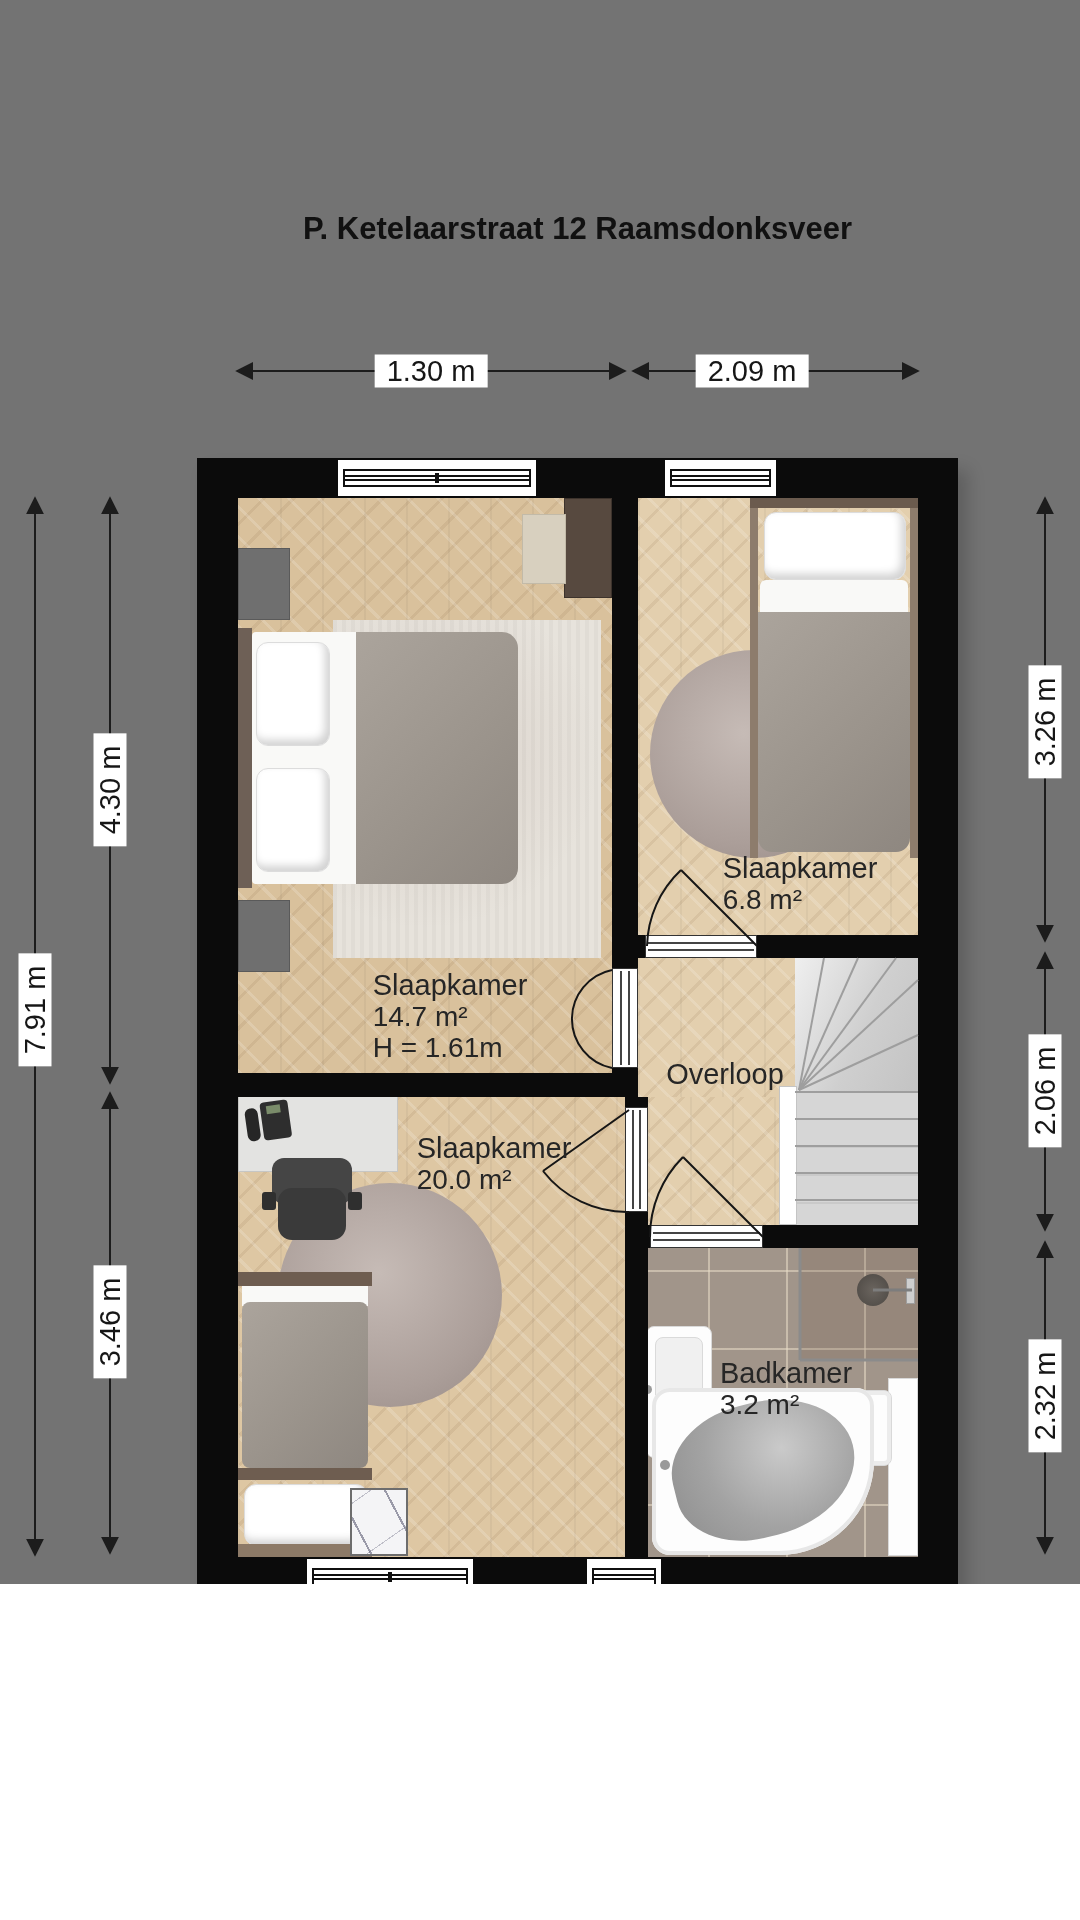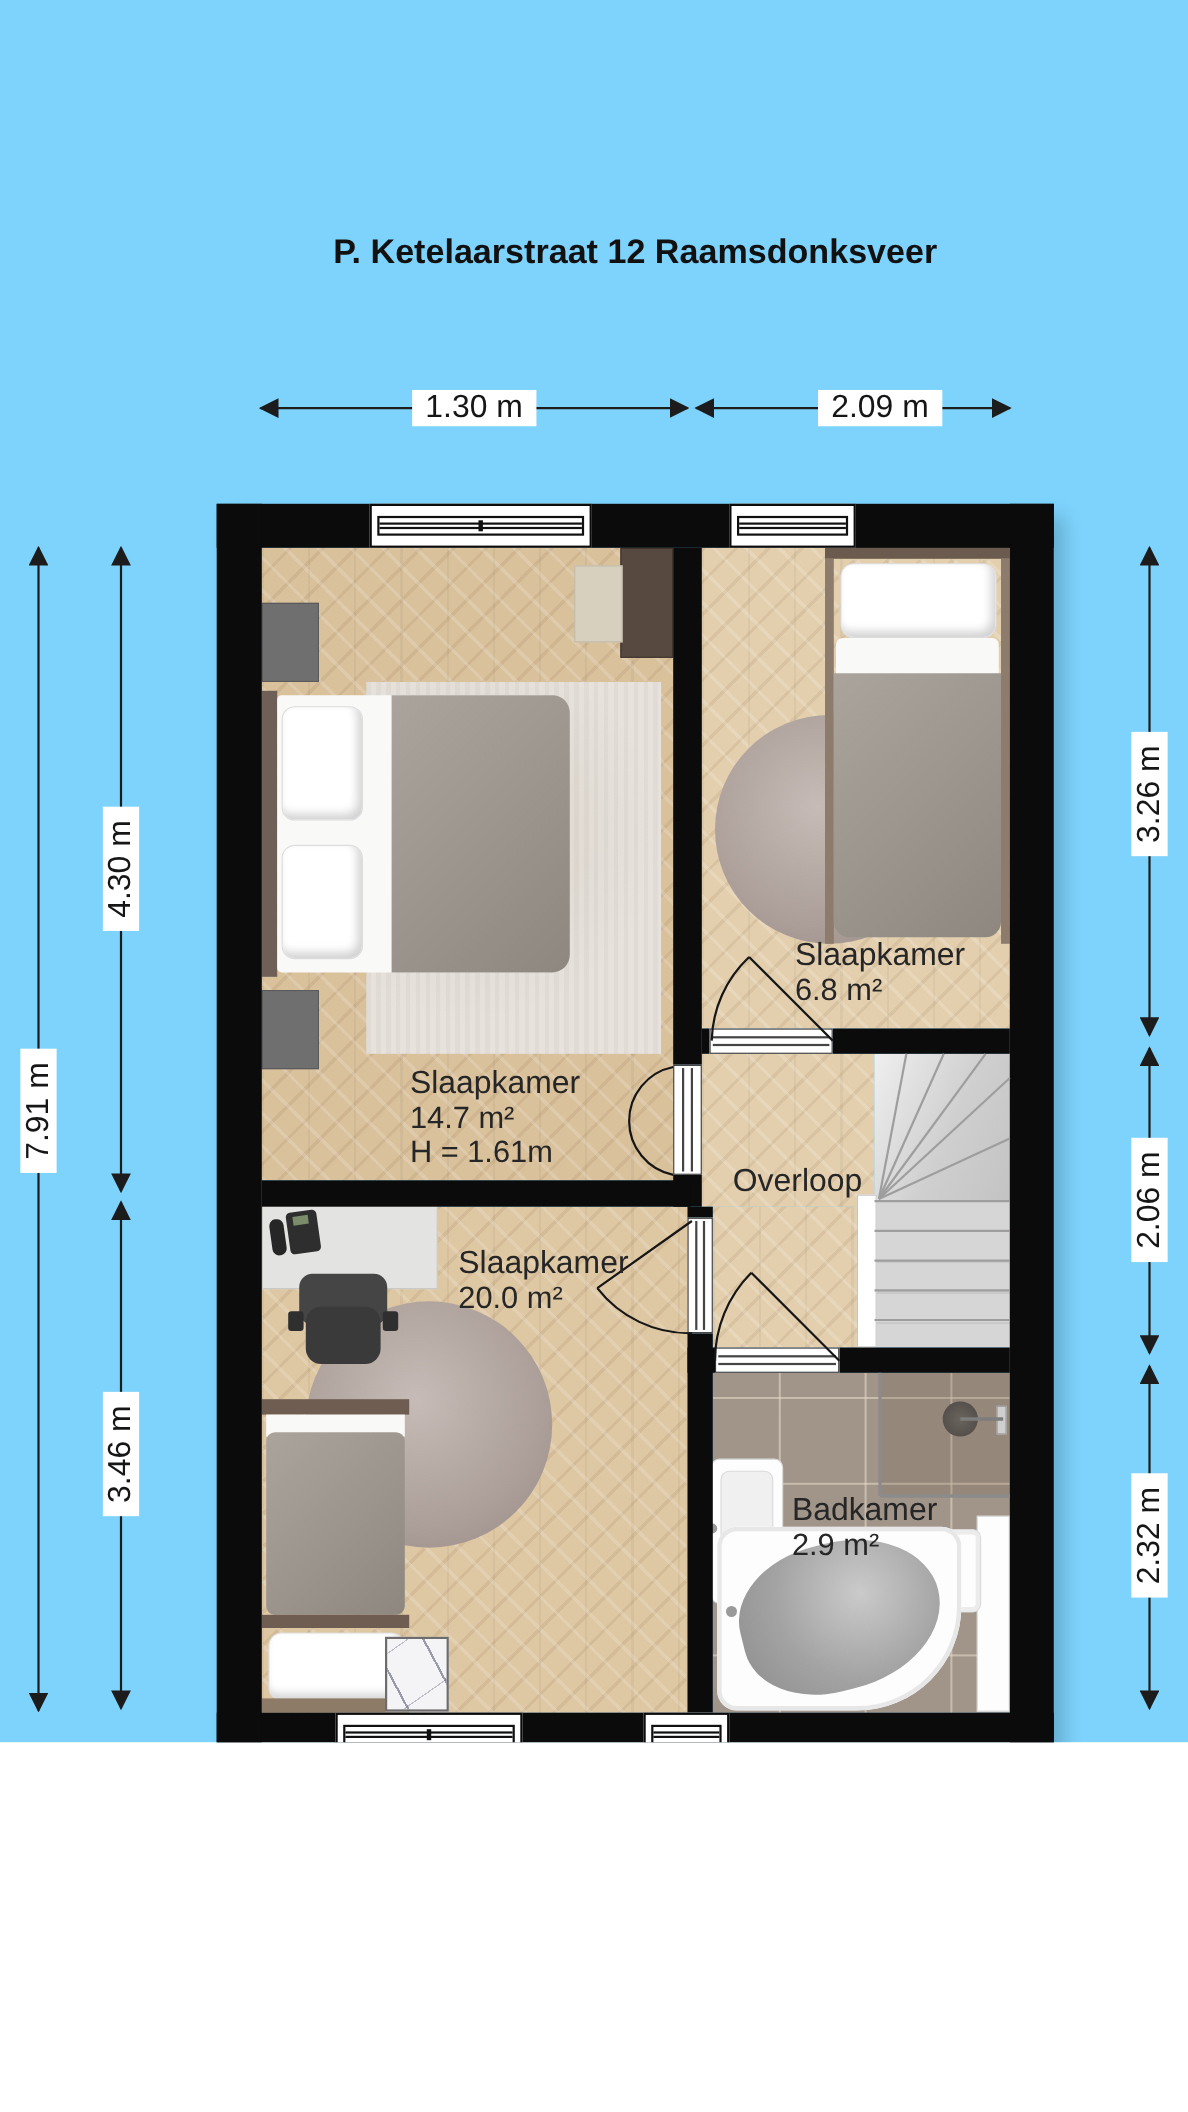--- a/index.html
+++ b/index.html
@@ -1,16 +1,16 @@
 <!DOCTYPE html>
 <html><head>
 <meta charset="utf-8">
 <style>
   html,body{margin:0;padding:0;background:#fff;}
-  .canvas{position:relative;width:1080px;height:1584px;background:#7dd3fc;overflow:hidden;
+  .canvas{position:relative;width:1080px;height:1584px;background:#737373;overflow:hidden;
           font-family:"Liberation Sans", sans-serif;color:#1c1c1c;}
   .abs{position:absolute;}
 
   
   .title{left:197px;top:212px;width:761px;text-align:center;font-weight:bold;
          font-size:31px;line-height:34px;color:#111;}
 
   
   .plan-shadow{left:197px;top:458px;width:761px;height:1139px;
                box-shadow:10px 12px 16px rgba(0,0,0,0.18);}
@@ -250,21 +250,21 @@
       <line x1="35" y1="498" x2="35" y2="1555" marker-start="url(#ahS)" marker-end="url(#ahE)"></line>
       <line x1="110" y1="498" x2="110" y2="1083" marker-start="url(#ahS)" marker-end="url(#ahE)"></line>
       <line x1="110" y1="1093" x2="110" y2="1553" marker-start="url(#ahS)" marker-end="url(#ahE)"></line>
       <line x1="1045" y1="498" x2="1045" y2="941" marker-start="url(#ahS)" marker-end="url(#ahE)"></line>
       <line x1="1045" y1="953" x2="1045" y2="1230" marker-start="url(#ahS)" marker-end="url(#ahE)"></line>
       <line x1="1045" y1="1242" x2="1045" y2="1553" marker-start="url(#ahS)" marker-end="url(#ahE)"></line>
     </g>
   </svg>
 
   <div class="abs dim-label" style="left:431px;top:371px;">1.30 m</div>
-  <div class="abs dim-label" style="left:800px;top:371px;">2.09 m</div>
+  <div class="abs dim-label" style="left:752px;top:371px;">2.09 m</div>
   <div class="abs dim-label" style="left:576px;top:1683px;">5.09 m</div>
   <div class="abs dim-label vert" style="left:35px;top:1010px;">7.91 m</div>
   <div class="abs dim-label vert" style="left:110px;top:790px;">4.30 m</div>
   <div class="abs dim-label vert" style="left:110px;top:1322px;">3.46 m</div>
   <div class="abs dim-label vert" style="left:1045px;top:722px;">3.26 m</div>
   <div class="abs dim-label vert" style="left:1045px;top:1091px;">2.06 m</div>
   <div class="abs dim-label vert" style="left:1045px;top:1396px;">2.32 m</div>
 
   <div class="abs room-label" style="left:450px;top:1016px;">
     <div>Slaapkamer</div>
@@ -277,16 +277,16 @@
   </div>
   <div class="abs room-label" style="left:494px;top:1164px;">
     <div>Slaapkamer</div>
     <div class="sub">20.0 m²</div>
   </div>
   <div class="abs room-label" style="left:708px;top:1074px;margin-left:17px;">
     <div>Overloop</div>
   </div>
   <div class="abs room-label" style="left:786px;top:1389px;">
     <div>Badkamer</div>
-    <div class="sub">2.9 m²</div>
+    <div class="sub">3.2 m²</div>
   </div>
 
 </div>
 
 </body></html>

